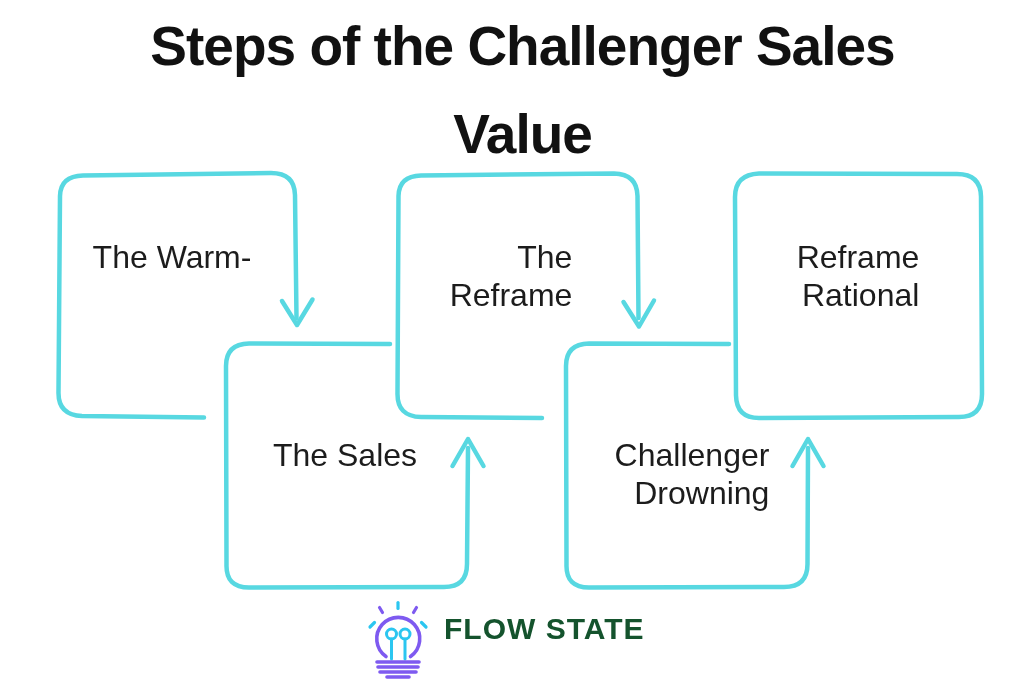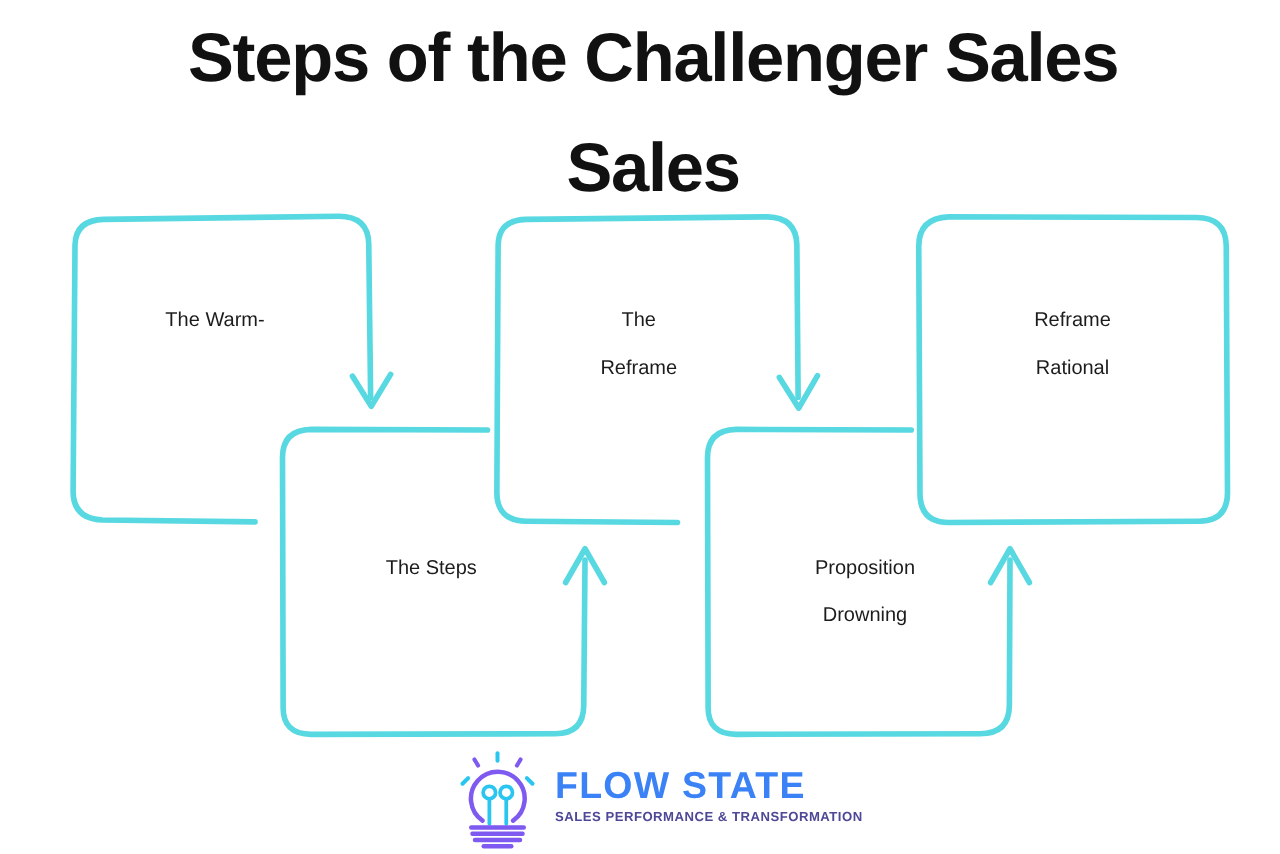--- a/index.html
+++ b/index.html
@@ -31,22 +31,22 @@
   .diagram-svg {
     position: absolute;
     left: 0;
     top: 0;
     width: 1024px;
     height: 683px;
   }
   .box-label {
     position: absolute;
     transform: translateX(-50%);
-    text-align: center;
-    font-size: 16px;
+    text-align: right;
+    font-size: 32px;
     line-height: 38px;
     font-weight: 400;
     color: #1c1c1c;
     white-space: nowrap;
   }
   .box-label .l-line { display: block; }
   .footer {
     position: absolute;
     left: 360px;
     top: 597px;
@@ -60,41 +60,41 @@
   }
   .brand-block {
     margin-left: 6px;
     padding-top: 16px;
   }
   .brand-name {
     font-size: 30px;
     line-height: 32px;
     font-weight: 800;
     letter-spacing: 1px;
-    color: #3b82f6;
+    color: #14532d;
     white-space: nowrap;
   }
   .brand-tagline {
     margin-top: 3px;
     font-size: 10.5px;
     line-height: 12px;
     font-weight: 700;
     letter-spacing: 0.4px;
     color: #4e4896;
     white-space: nowrap;
   }
 </style>
 </head>
 <body>
 
 <div class="stage">
 
   <h1 class="title" style="margin:0;">
     <span class="t-line">Steps of the Challenger Sales</span>
-    <span class="t-line">Sales</span>
+    <span class="t-line">Value</span>
   </h1>
 
   <svg class="diagram-svg" viewBox="0 0 1024 683" fill="none" stroke="#58d8e1" stroke-width="4.5" stroke-linecap="round" stroke-linejoin="round">
 
     <path d="M 204,417.5 L 82,416 Q 58,415 58.5,392 L 60,196 Q 60.5,176 83,175.5 L 271,173 Q 294.5,173 295,195 L 296.5,318"></path>
     <path d="M 282,301 L 297,325 L 312.5,299.5"></path>
 
     <path d="M 390,344 L 249,343.5 Q 226,344 226,366 L 226.5,565 Q 226,587.5 249,587.5 L 444,587 Q 467,587 467,564 L 468,448"></path>
     <path d="M 452.5,466 L 468,439 L 483.5,466"></path>
 
@@ -104,28 +104,28 @@
     <path d="M 729,344 L 589,343.5 Q 566,344 566,366 L 566.5,565 Q 566,587.5 589,587.5 L 784,587 Q 807.5,587 807.5,564 L 808,448"></path>
     <path d="M 792.5,466 L 808,439 L 823.5,466"></path>
 
     <path d="M 759,173.5 L 957,174 Q 980.5,174 981,196.5 L 982,394 Q 982,417 959,417 L 759,418 Q 736.5,418 736,395.5 L 735,197 Q 735,174.5 759,173.5 Z"></path>
   </svg>
 
   <div class="box-label" style="left:172px; top:238px;">
     <span class="l-line">The Warm-</span>
   </div>
   <div class="box-label" style="left:345px; top:436px;">
-    <span class="l-line">The Steps</span>
+    <span class="l-line">The Sales</span>
   </div>
   <div class="box-label" style="left:511px; top:238px;">
     <span class="l-line">The</span>
     <span class="l-line">Reframe</span>
   </div>
   <div class="box-label" style="left:692px; top:436px;">
-    <span class="l-line">Proposition</span>
+    <span class="l-line">Challenger</span>
     <span class="l-line">Drowning</span>
   </div>
   <div class="box-label" style="left:858px; top:238px;">
     <span class="l-line">Reframe</span>
     <span class="l-line">Rational</span>
   </div>
 
   <div class="footer">
     <div class="bulb-wrap">
       <svg viewBox="0 0 78 84" width="78" height="84" fill="none" stroke-linecap="round">
@@ -150,17 +150,16 @@
         <g stroke="#7e5af0" stroke-width="3.6">
           <path d="M 17,65 L 59,65"></path>
           <path d="M 18,70 L 58,70"></path>
           <path d="M 20,75 L 56,75"></path>
           <path d="M 27,80 L 49,80"></path>
         </g>
       </svg>
     </div>
     <div class="brand-block">
       <div class="brand-name">FLOW STATE</div>
-      <div class="brand-tagline">SALES PERFORMANCE &amp; TRANSFORMATION</div>
     </div>
   </div>
 
 </div>
 
 </body></html>

